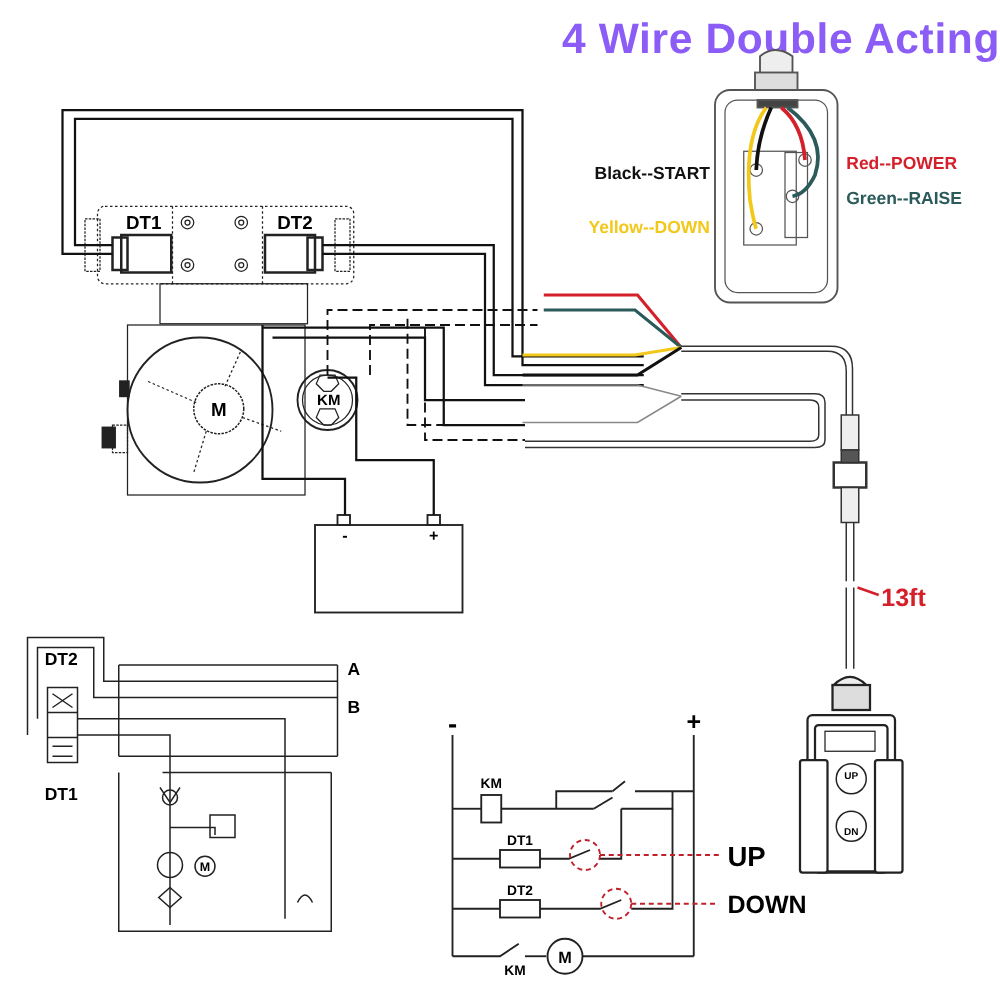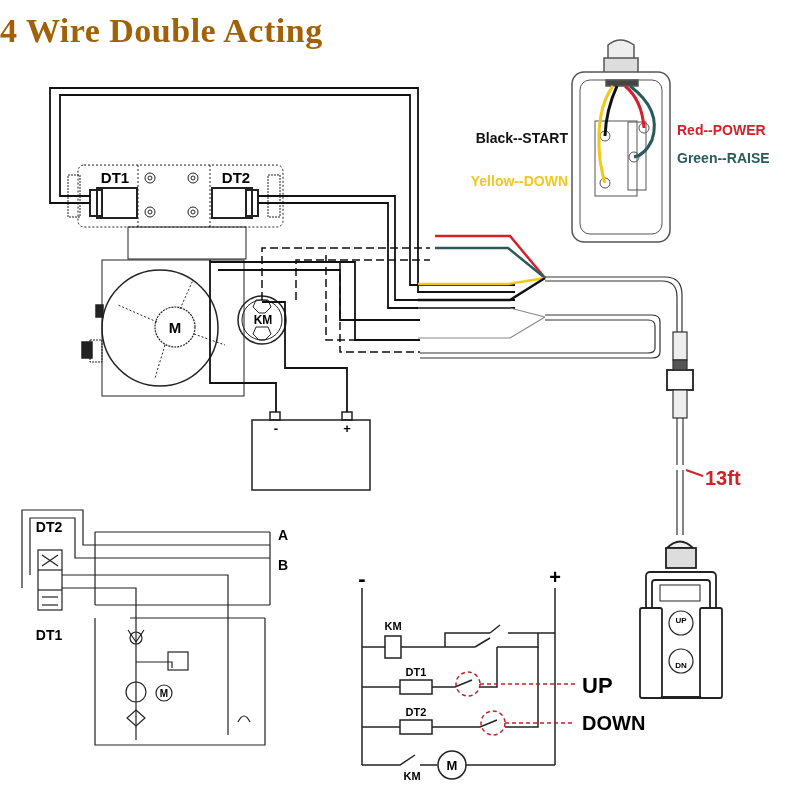--- a/index.html
+++ b/index.html
@@ -1,17 +1,17 @@
 <!DOCTYPE html>
 <html><head>
 <meta charset="utf-8">
 <style>
   html,body{margin:0;padding:0;background:#fff;}
   body{width:800px;height:800px;position:relative;overflow:hidden;font-family:"DejaVu Sans",sans-serif;}
-  #title{position:absolute;left:0;width:800px;top:12px;text-align:left;font-family:Liberation Serif, serif;font-weight:bold;font-size:34px;color:#a16207;letter-spacing:0.5px;}
+  #title{position:absolute;left:0;width:800px;top:12px;text-align:right;font-family:Liberation Sans, sans-serif;font-weight:bold;font-size:34px;color:#8b5cf6;letter-spacing:0.5px;}
   svg{position:absolute;left:0;top:0;}
   .lbl{font-family:"Liberation Sans",sans-serif;font-weight:bold;}
 </style>
 </head>
 <body>
 
 <div id="title">4 Wire Double Acting</div>
 
 <svg width="800" height="800" viewBox="0 0 800 800">
 

